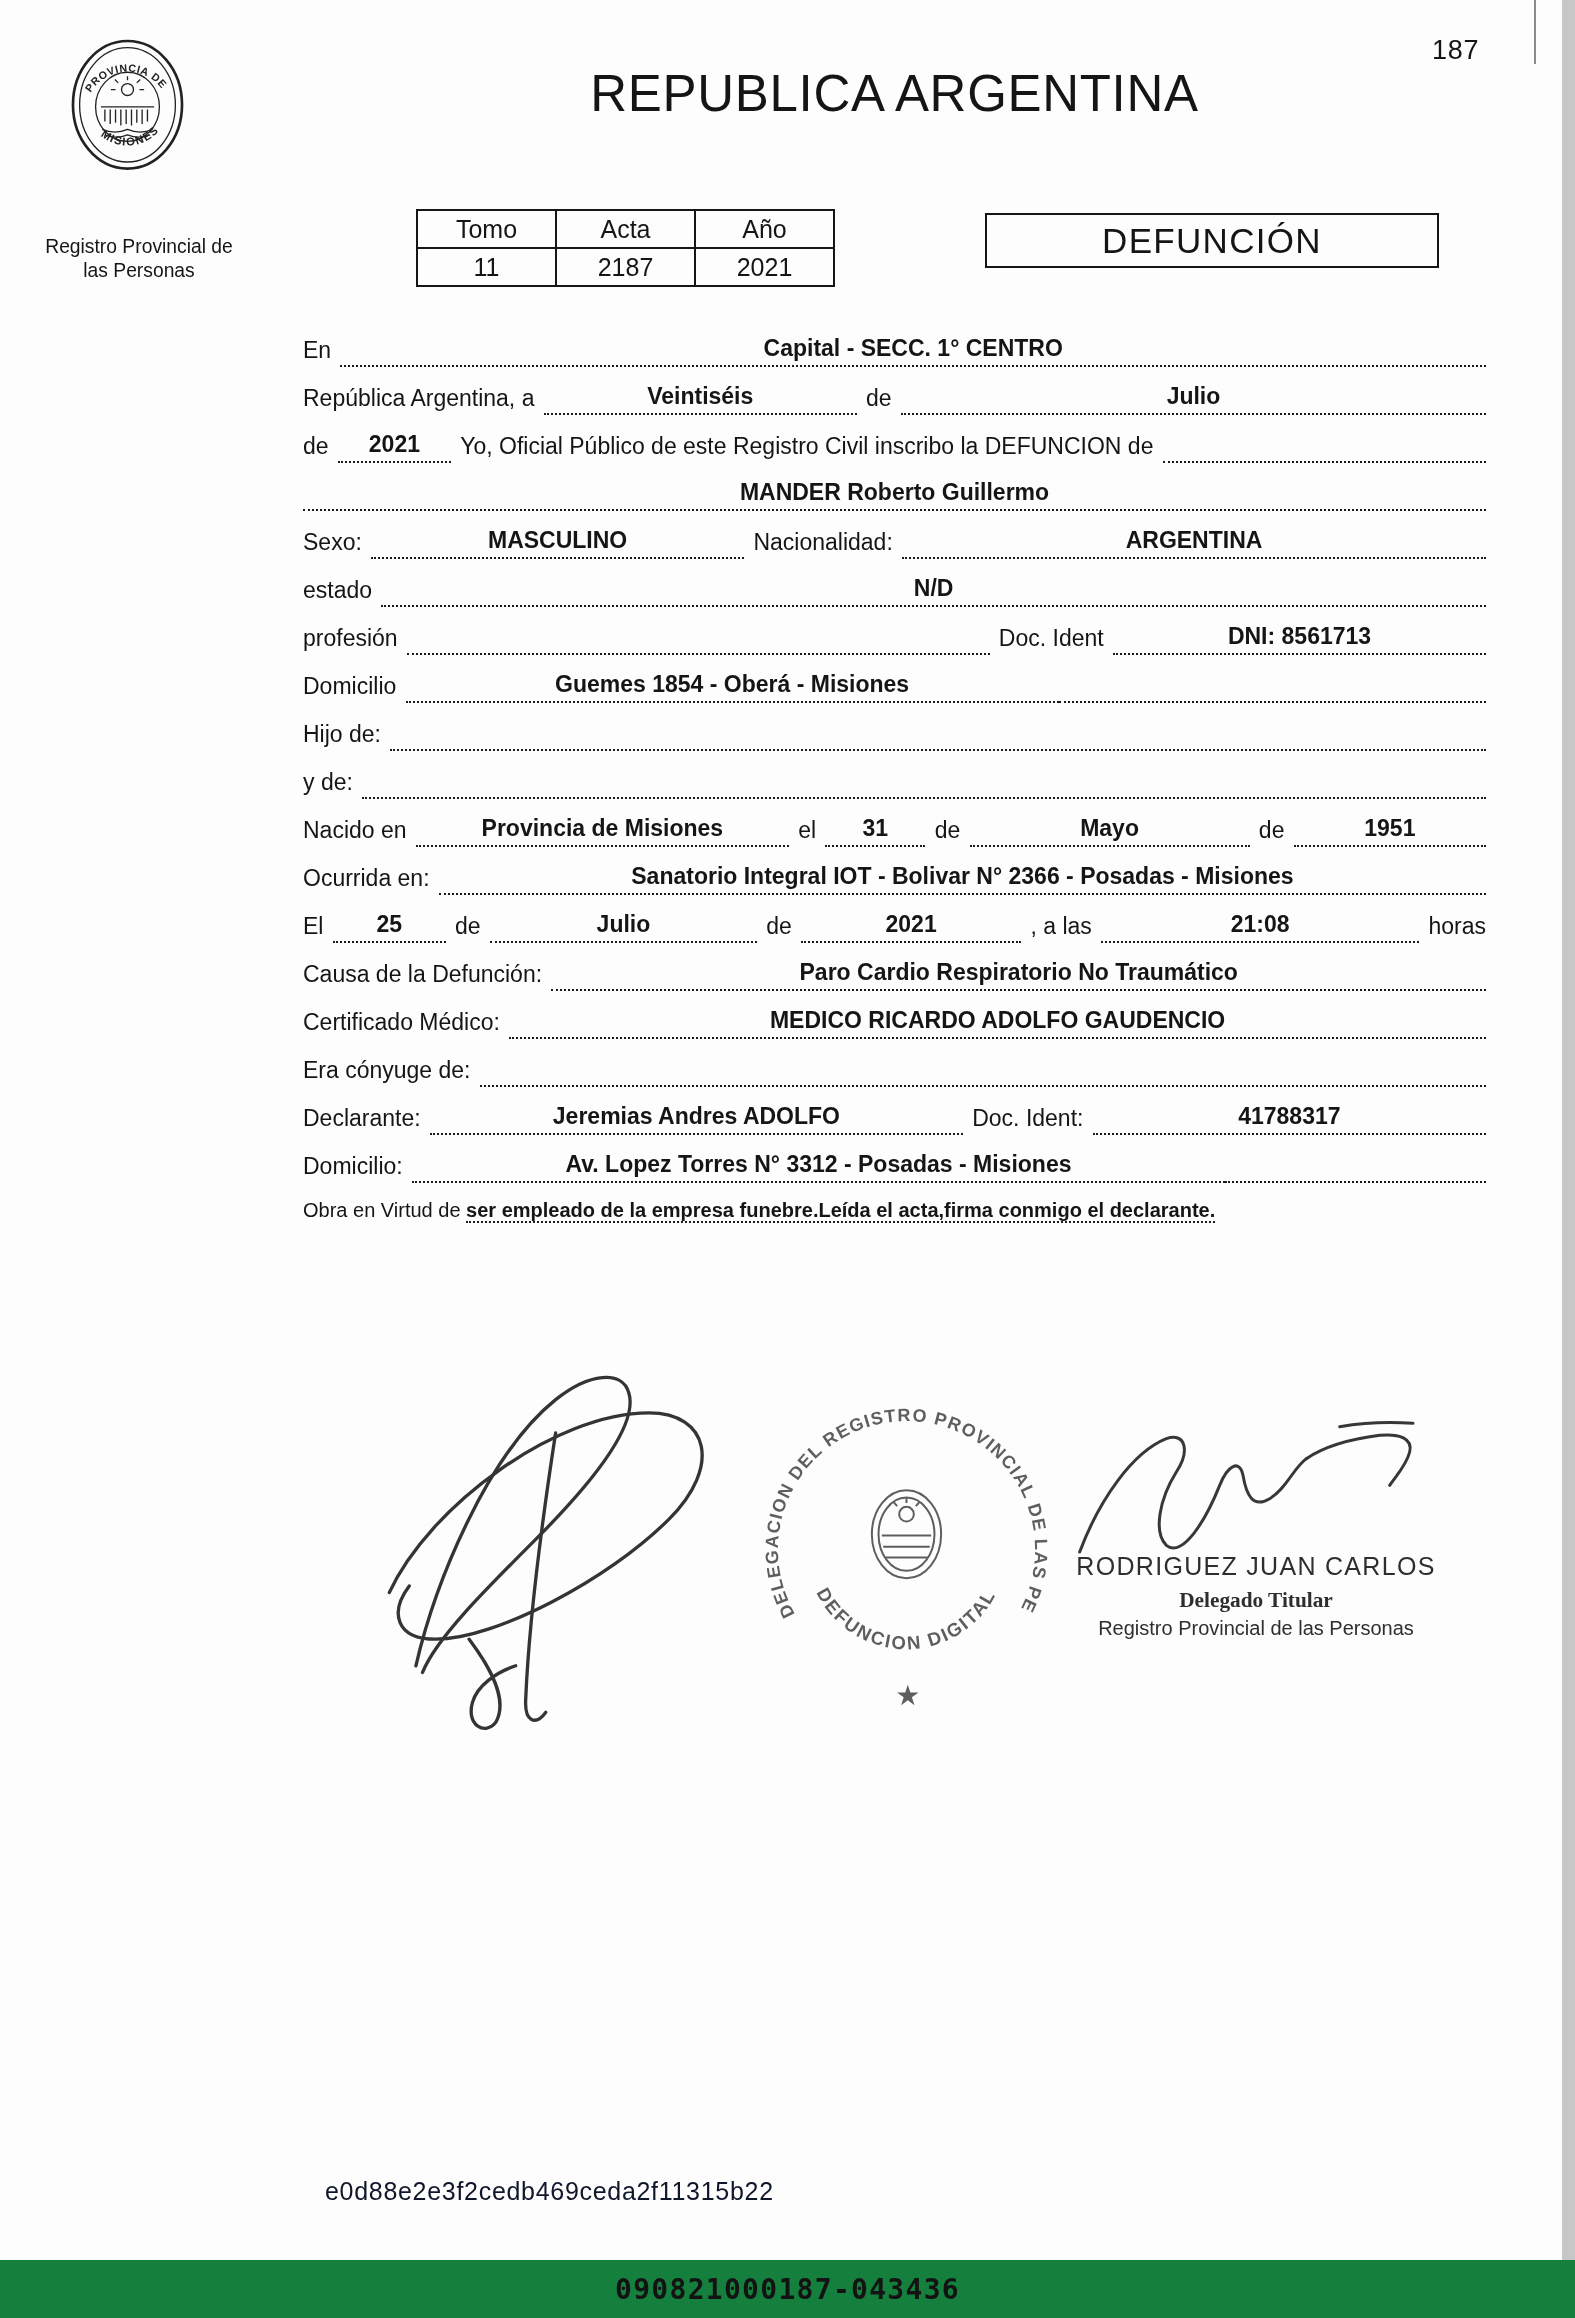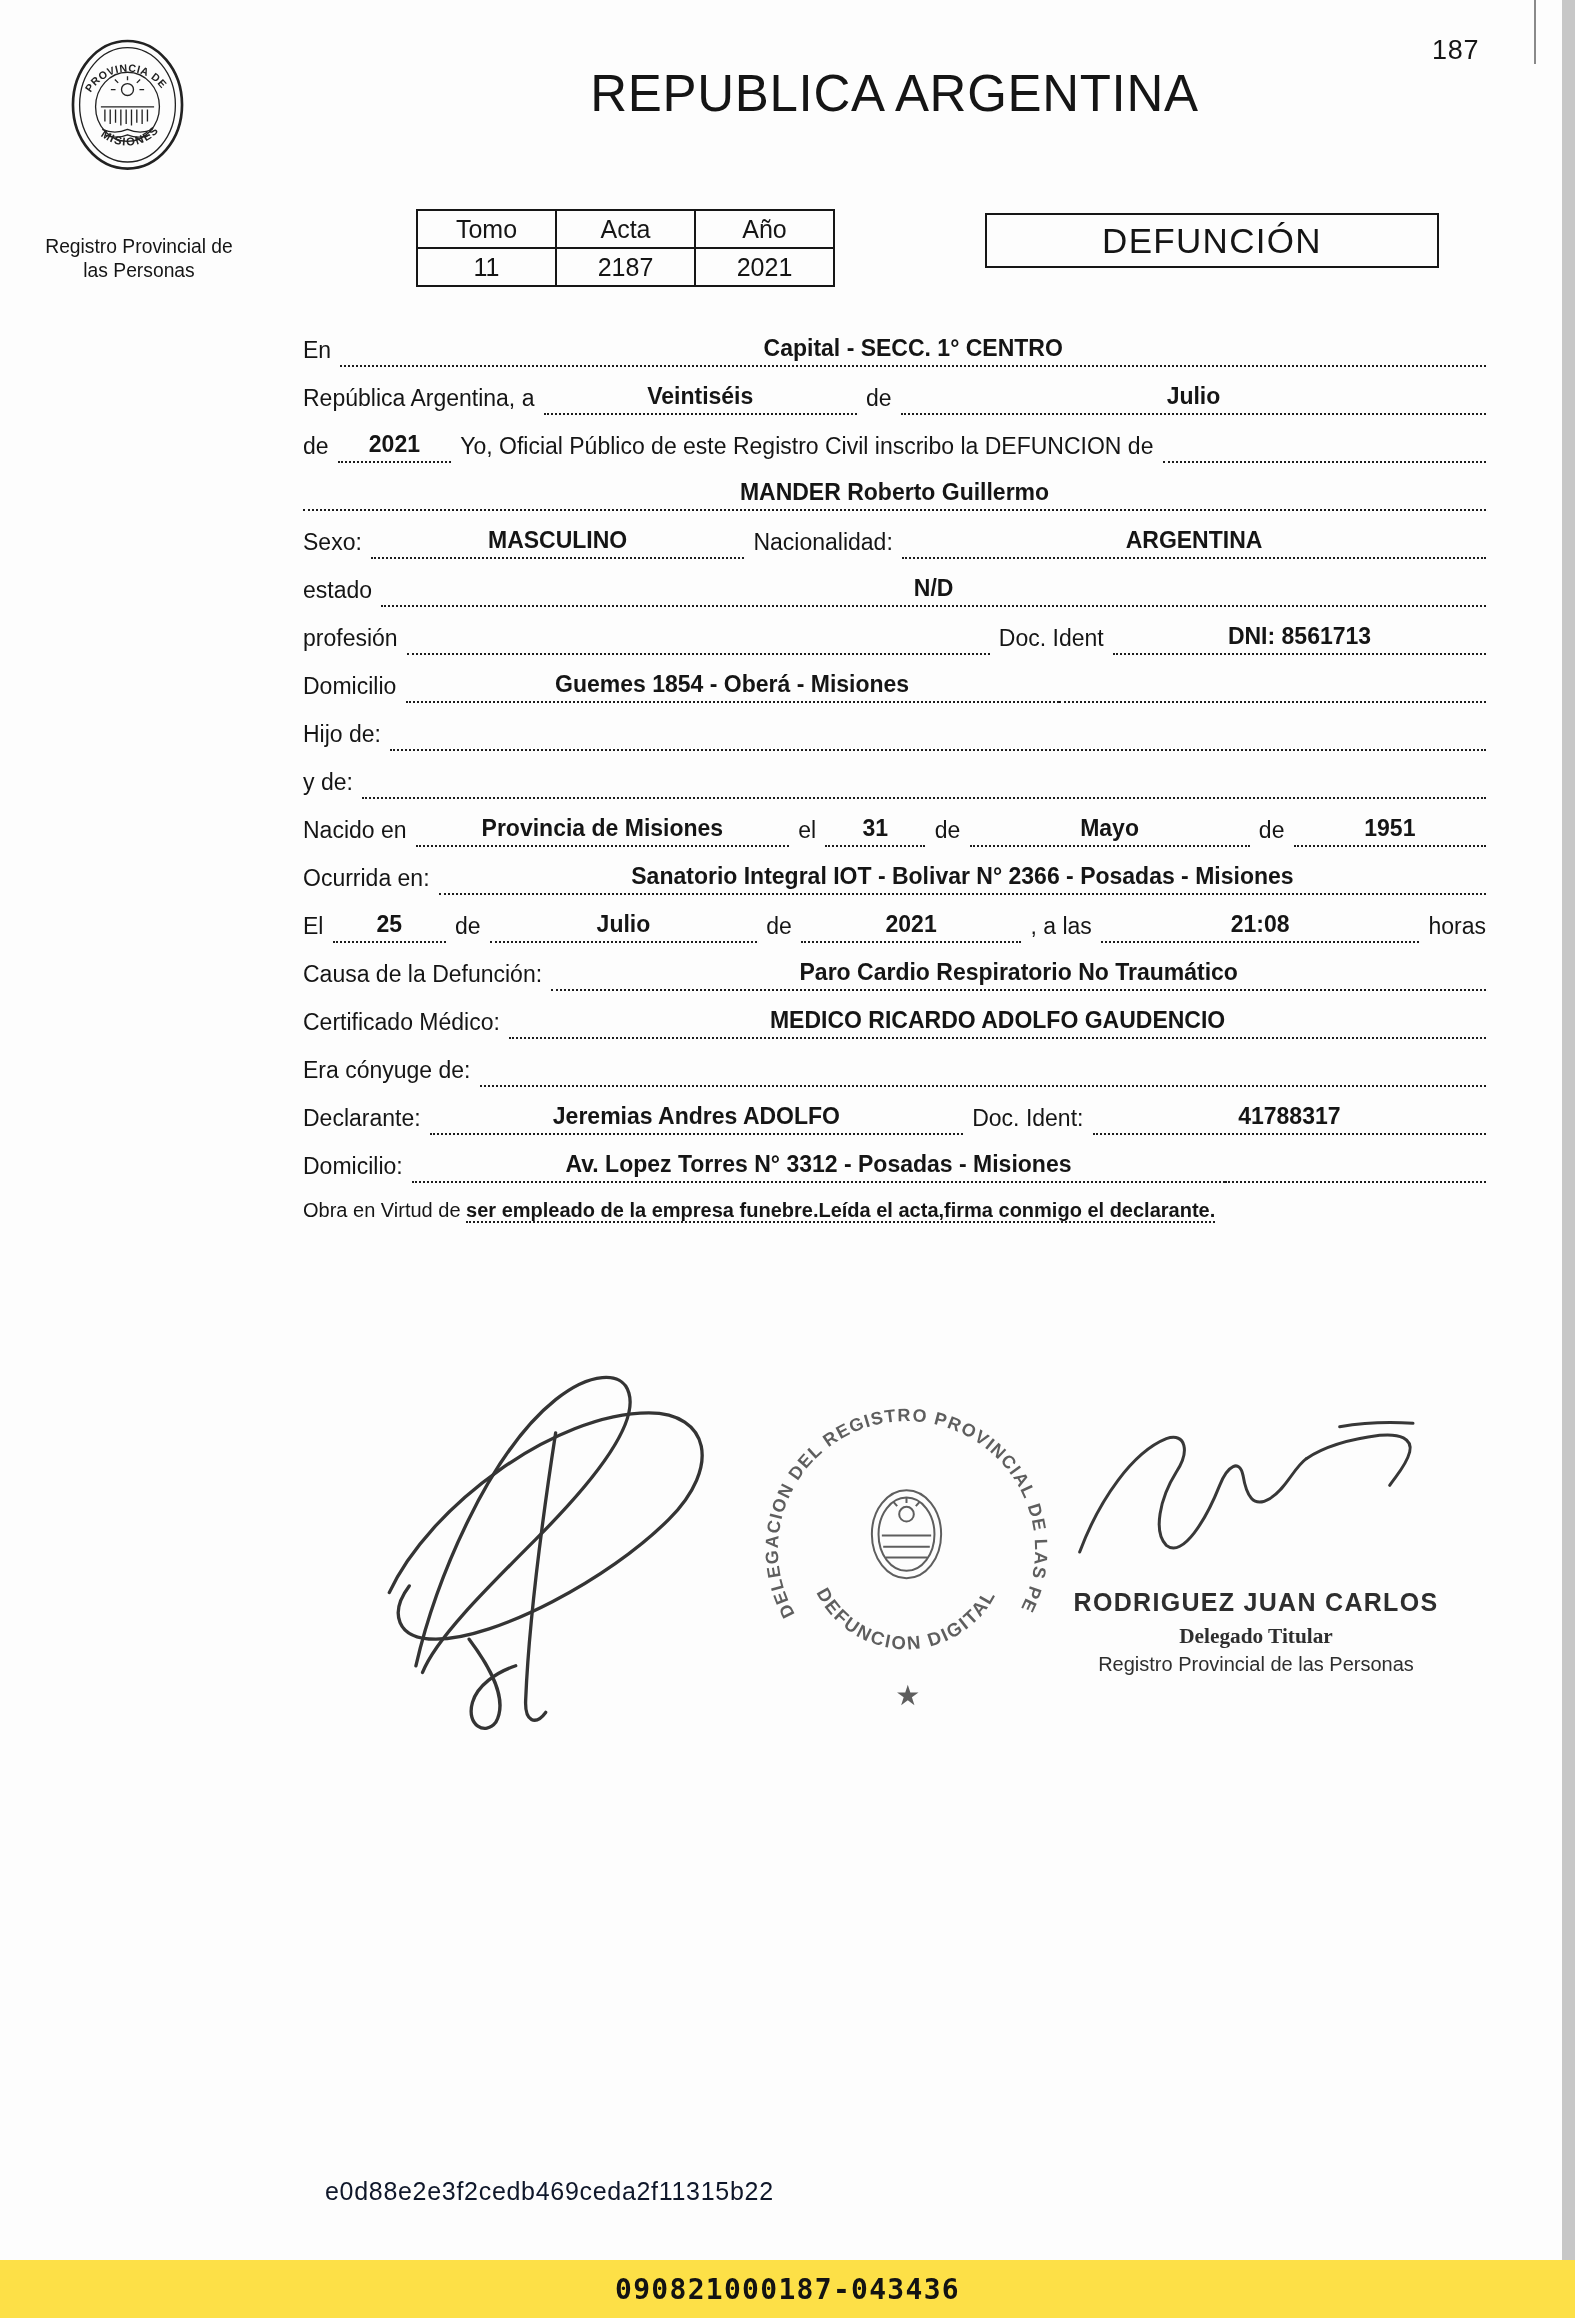--- a/index.html
+++ b/index.html
@@ -30,26 +30,26 @@
   .lbl{font-size:23px;white-space:nowrap;padding-bottom:3.3px;}
   .field{border-bottom:2px dotted #1c1c1c;display:flex;justify-content:center;align-items:flex-end;min-width:40px;}
   .val{font-size:23px;font-weight:bold;white-space:nowrap;transform:translateY(-2.7px);}
   .obra{margin-top:5.3px;font-size:20px;line-height:44px;}
   .obra-val{font-weight:bold;border-bottom:2px dotted #1c1c1c;}
 
   .sig-left{position:absolute;top:1353px;left:336px;}
   .stamp{position:absolute;top:1373px;left:730px;}
   .sig-right{position:absolute;top:1412px;left:1053px;}
   .signatory{position:absolute;top:1552px;left:1043px;width:426px;text-align:center;color:#2e2e2e;}
-  .signatory .name{font-size:25px;font-weight:bold;letter-spacing:1.3px;margin-top:36px;}
+  .signatory .name{font-size:25px;font-weight:normal;letter-spacing:1.3px;}
   .signatory .role{font-size:21.3px;font-weight:bold;font-family:"Liberation Serif",serif;margin-top:6.7px;}
   .signatory .org{font-size:20px;margin-top:4px;}
 
   .hash{position:absolute;top:2177px;left:325px;font-size:25px;letter-spacing:0.7px;color:#0f172a;}
-  .footer-band{position:absolute;bottom:0;left:0;width:100%;height:59px;background:#fde047;
+  .footer-band{position:absolute;bottom:0;left:0;width:100%;height:59px;background:#15803d;
     display:flex;align-items:center;justify-content:center;}
   .footer-code{font-family:"DejaVu Sans Mono",monospace;font-size:28px;font-weight:bold;color:#131313;letter-spacing:1.3px;}
 </style>
 </head>
 <body>
 
 <div class="page">
 
   <div class="edge-right"></div>
   <div class="corner-line"></div>

